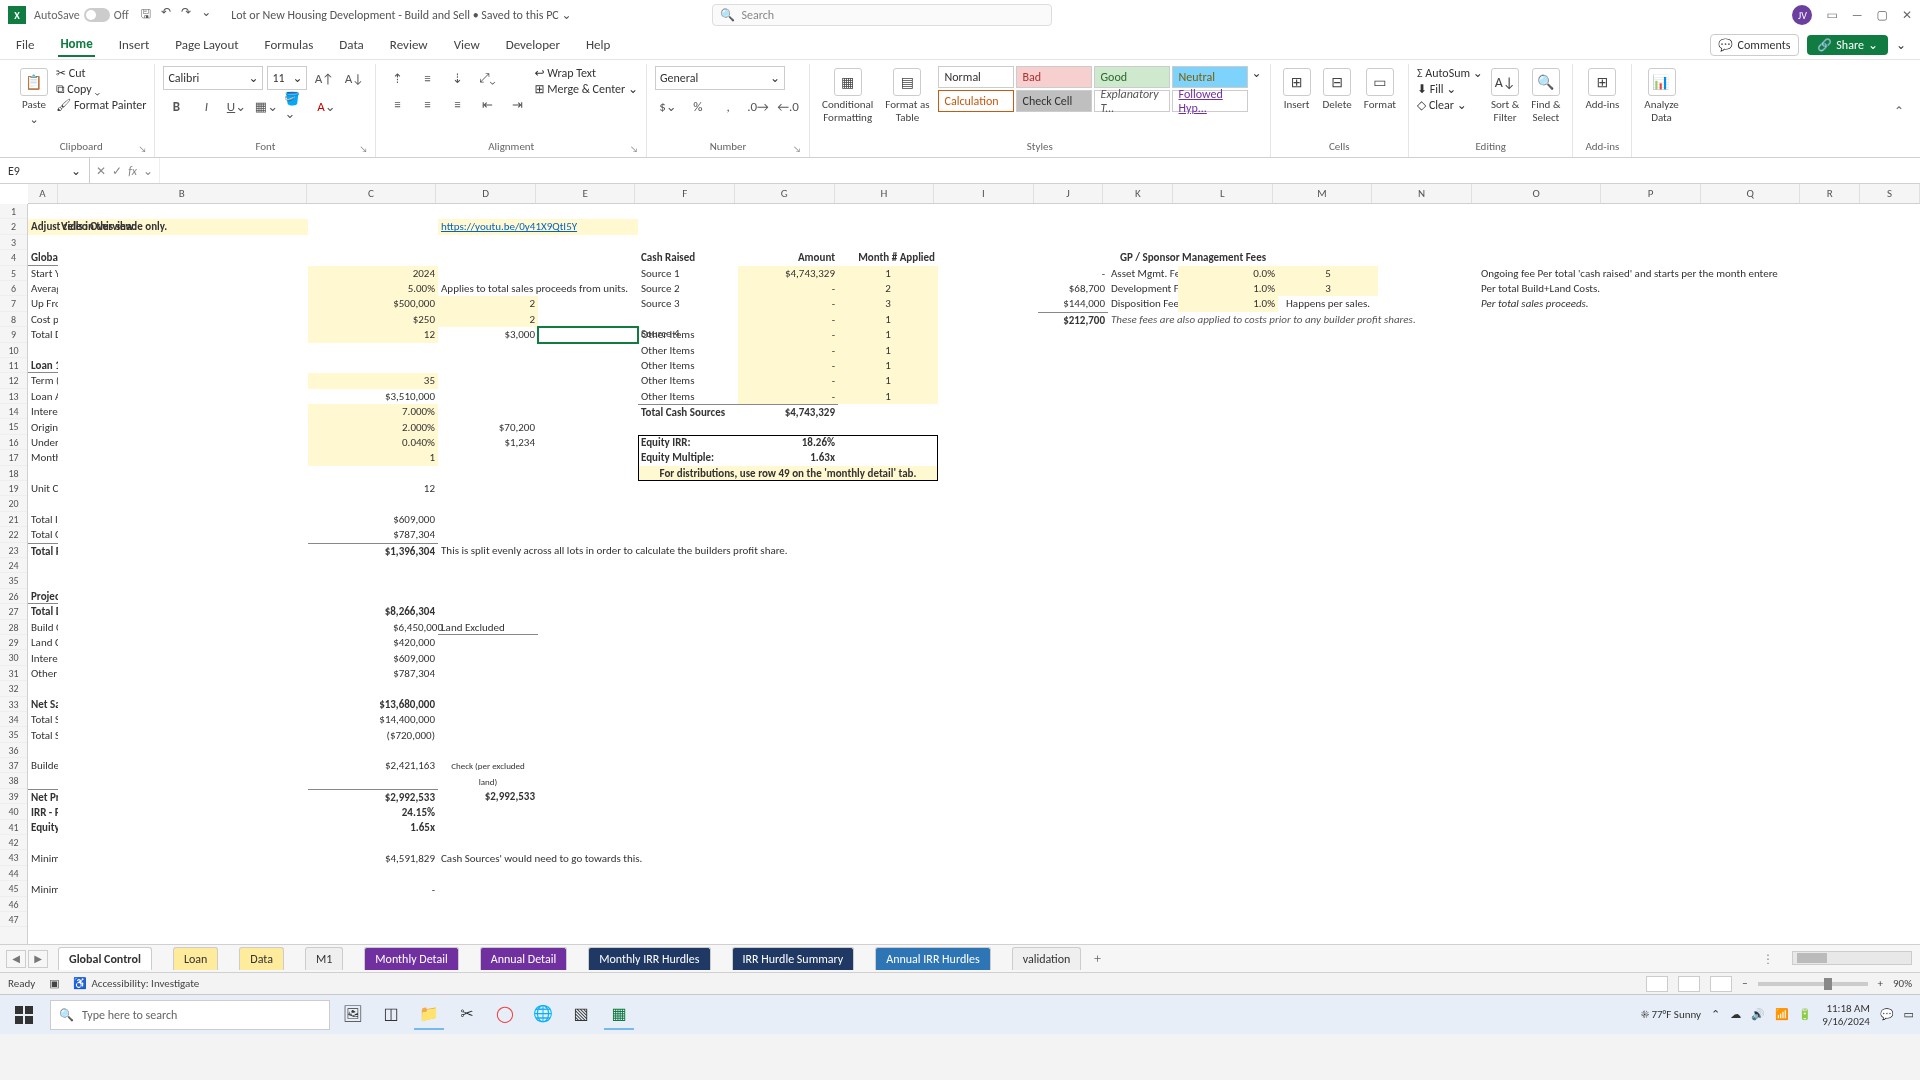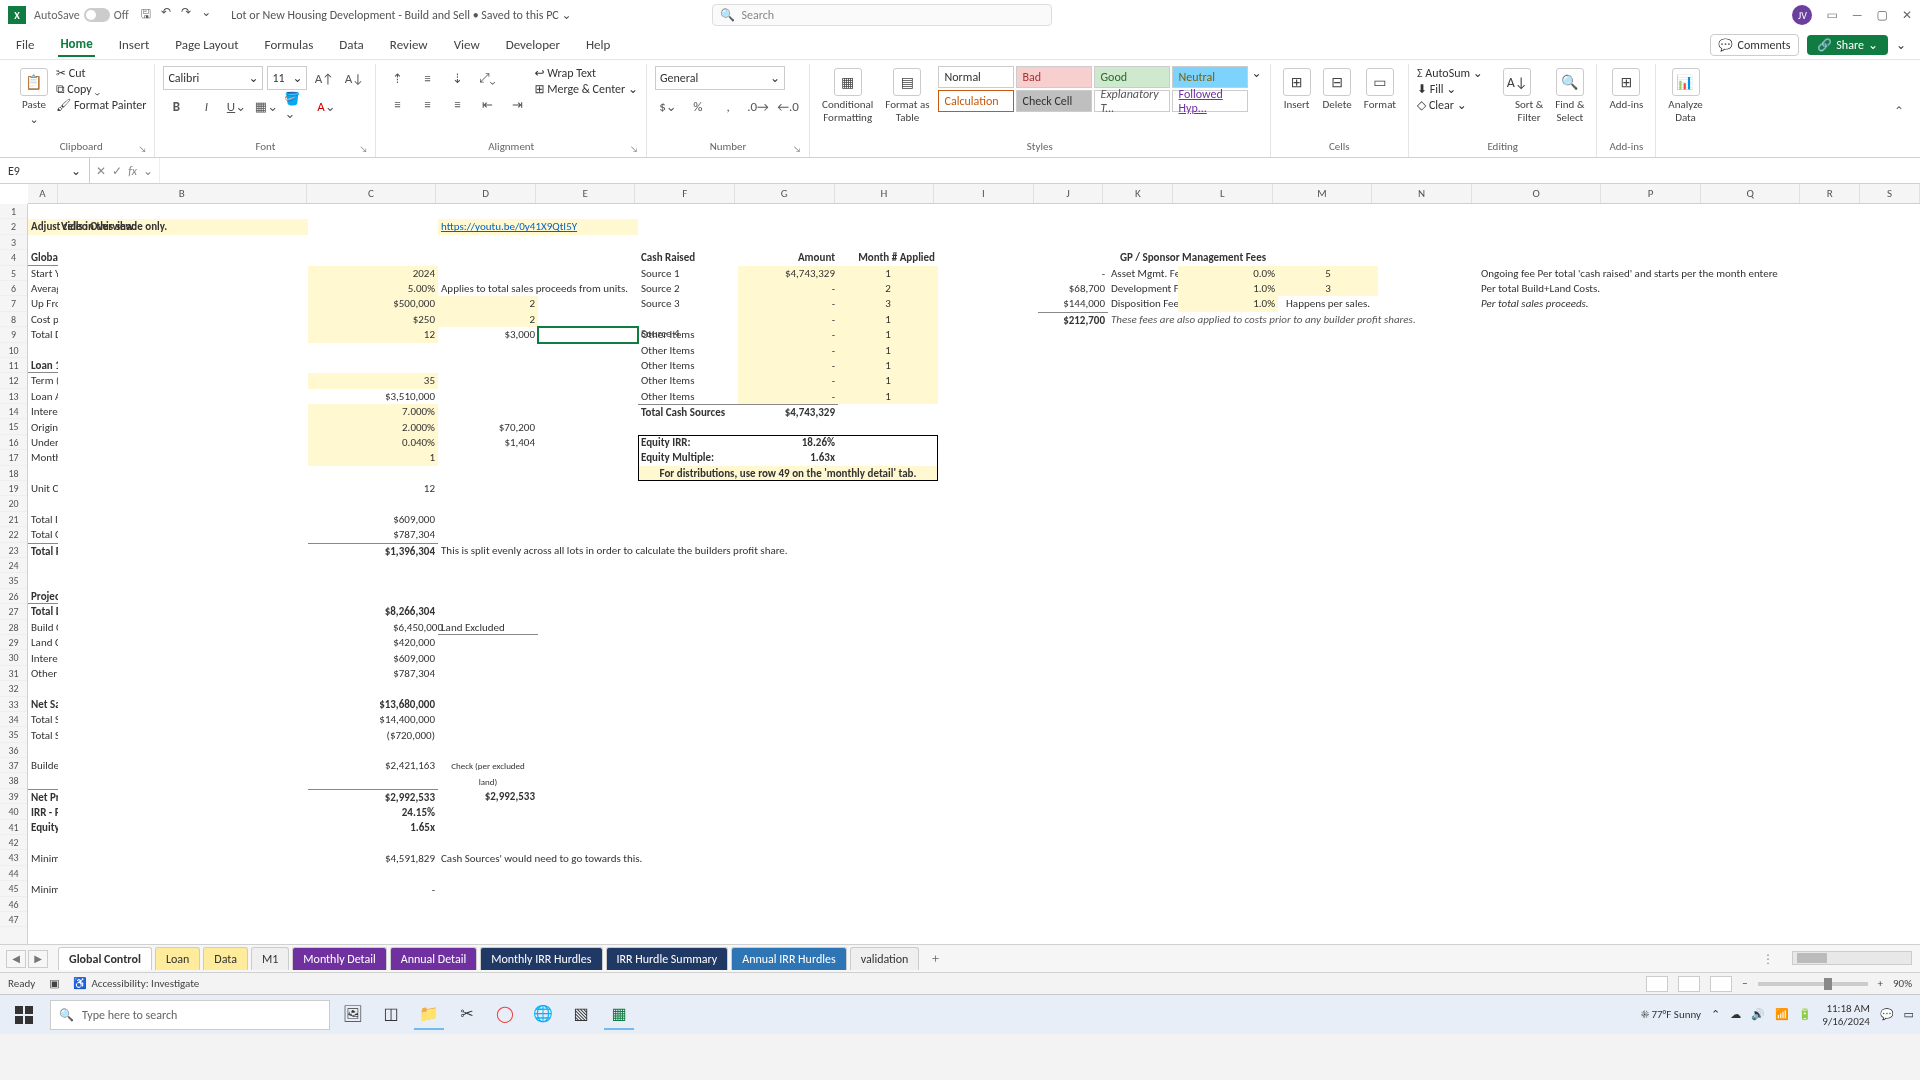--- a/index.html
+++ b/index.html
@@ -290,21 +290,21 @@
 
   <div class="group">
     <div class="body">
       <div class="btncol">
         <span>Σ <span>AutoSum</span> ⌄</span>
         <span>⬇ <span>Fill</span> ⌄</span>
         <span>◇ <span>Clear</span> ⌄</span>
       </div>
       <div class="vbtn">
           <span class="ic">A↓</span>
-          <span style="white-space:pre-line;text-align:center;margin-left:24px;">Sort &amp;
+          <span style="white-space:pre-line;text-align:center;">Sort &amp;
 Filter</span>
         </div>
       <div class="vbtn">
           <span class="ic">🔍</span>
           <span style="white-space:pre-line;text-align:center;">Find &amp;
 Select</span>
         </div>
     </div>
     <div class="label"><span>Editing</span></div>
   </div>
@@ -492,21 +492,21 @@
       <div class="cell shade center" style="left: 810px; top: 184.8px; width: 100px; height: 15.4px;">1</div>
       <div class="cell " style="left: 0px; top: 200.2px; width: 30px; height: 15.4px;">  Interest Rate</div>
       <div class="cell shade right" style="left: 280px; top: 200.2px; width: 130px; height: 15.4px;">7.000%</div>
       <div class="cell bold tborder" style="left: 610px; top: 200.2px; width: 100px; height: 15.4px;">Total Cash Sources</div>
       <div class="cell bold right tborder" style="left: 710px; top: 200.2px; width: 100px; height: 15.4px;">$4,743,329</div>
       <div class="cell " style="left: 0px; top: 215.6px; width: 30px; height: 15.4px;">  Origination Fee</div>
       <div class="cell shade right" style="left: 280px; top: 215.6px; width: 130px; height: 15.4px;">2.000%</div>
       <div class="cell right" style="left: 410px; top: 215.6px; width: 100px; height: 15.4px;">$70,200</div>
       <div class="cell " style="left: 0px; top: 231px; width: 30px; height: 15.4px;">  Underwriting/Processing Fee</div>
       <div class="cell shade right" style="left: 280px; top: 231px; width: 130px; height: 15.4px;">0.040%</div>
-      <div class="cell right" style="left: 410px; top: 231px; width: 100px; height: 15.4px;">$1,404</div>
+      <div class="cell right" style="left: 410px; top: 231px; width: 100px; height: 15.4px;">$1,234</div>
       <div class="cell bold" style="left: 610px; top: 231px; width: 100px; height: 15.4px;">Equity IRR:</div>
       <div class="cell bold right" style="left: 710px; top: 231px; width: 100px; height: 15.4px;">18.26%</div>
       <div class="cell " style="left: 0px; top: 246.4px; width: 30px; height: 15.4px;">  Month # Origination Fee / Underwriting Hit</div>
       <div class="cell shade right" style="left: 280px; top: 246.4px; width: 130px; height: 15.4px;">1</div>
       <div class="cell bold" style="left: 610px; top: 246.4px; width: 100px; height: 15.4px;">Equity Multiple:</div>
       <div class="cell bold right" style="left: 710px; top: 246.4px; width: 100px; height: 15.4px;">1.63x</div>
       <div class="cell shade center bold" style="left: 610px; top: 261.8px; width: 300px; height: 15.4px;">For distributions, use row 49 on the 'monthly detail' tab.</div>
       <div class="cell " style="left: 0px; top: 277.2px; width: 30px; height: 15.4px;">Unit Count to Spread Interest Expense / Fees</div>
       <div class="cell right" style="left: 280px; top: 277.2px; width: 130px; height: 15.4px;">12</div>
       <div class="cell " style="left: 0px; top: 308px; width: 30px; height: 15.4px;">  Total Interest Expense of Project</div>
@@ -552,21 +552,21 @@
       <div class="cell right" style="left: 280px; top: 677.6px; width: 130px; height: 15.4px;">-</div>
       <div style="position: absolute; left: 610px; top: 231px; width: 300px; height: 46.2px; border: 1.2px solid rgb(0, 0, 0);"></div>
     </div>
 </div>
 
 <div class="sheetbar">
   <div class="sheetnav">
     <span>◀</span>
     <span>▶</span>
   </div>
-  <div id="sheettabs" style="display:flex;gap:3px;">
+  <div id="sheettabs" style="display:flex;gap:21px;">
       <div class="sheettab active">Global Control</div>
       <div class="sheettab yellow">Loan</div>
       <div class="sheettab yellow">Data</div>
       <div class="sheettab ">M1</div>
       <div class="sheettab purple">Monthly Detail</div>
       <div class="sheettab purple">Annual Detail</div>
       <div class="sheettab navy">Monthly IRR Hurdles</div>
       <div class="sheettab navy">IRR Hurdle Summary</div>
       <div class="sheettab blue">Annual IRR Hurdles</div>
       <div class="sheettab ">validation</div>

